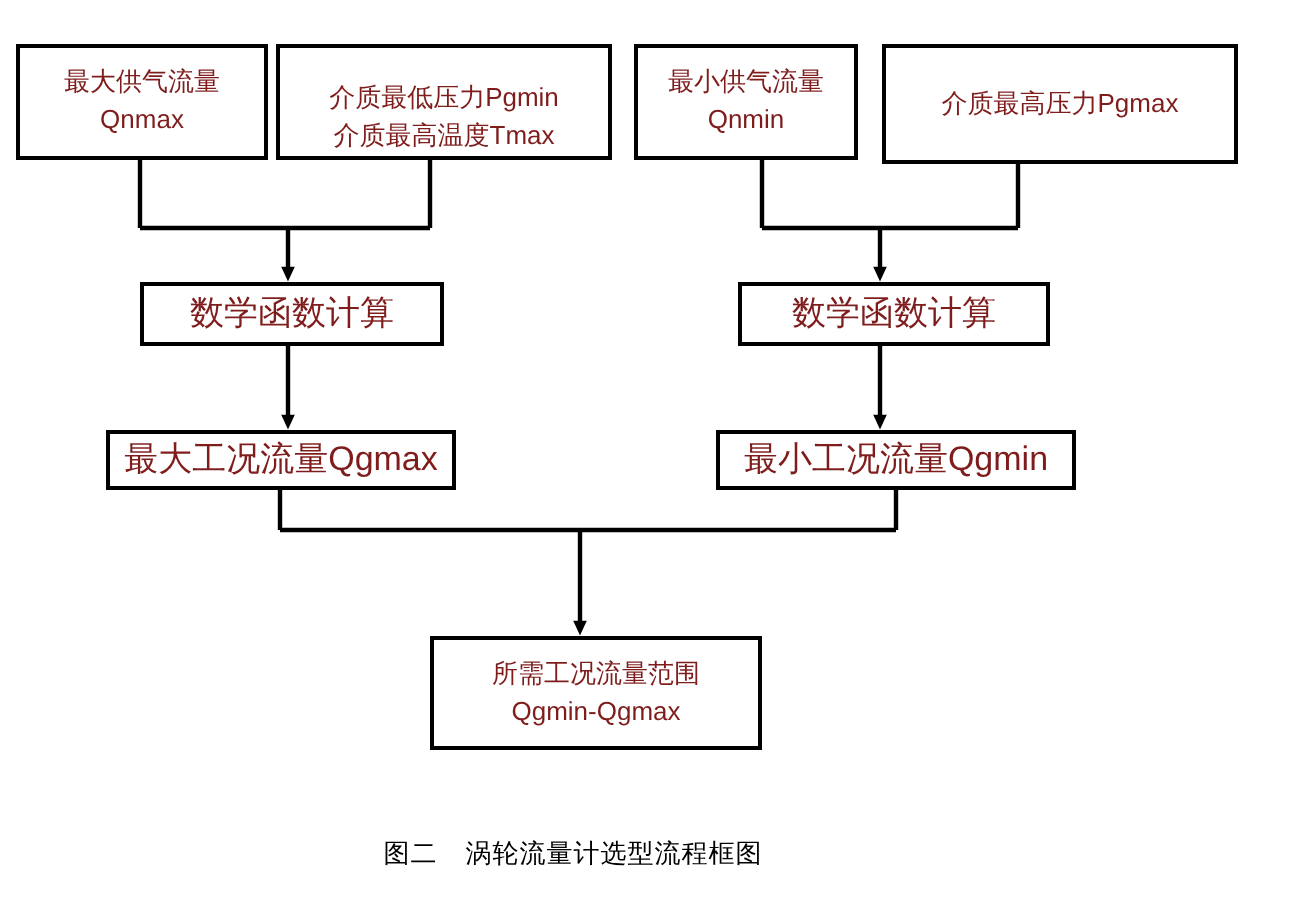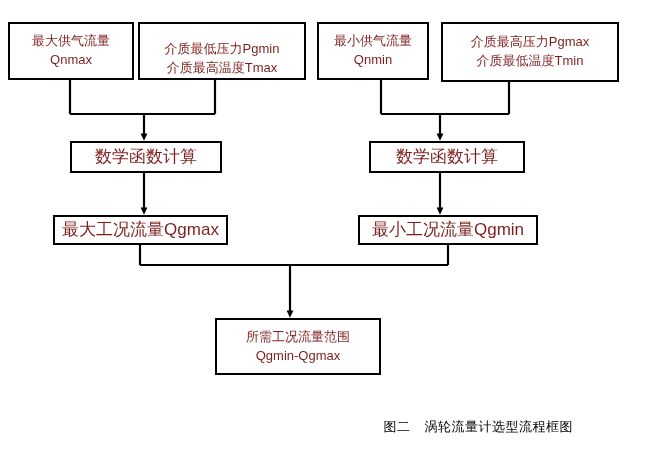--- a/index.html
+++ b/index.html
@@ -42,21 +42,21 @@
     display: block;
     white-space: nowrap;
   }
   .n-two-line { font-size: 13px; }
   .n-one-line { font-size: 17px; }
   .caption {
     position: absolute;
     left: 0;
     top: 418px;
     width: 573px;
-    text-align: right;
+    text-align: center;
     font-size: 13px;
     color: #000000;
     letter-spacing: 0.5px;
   }
   .caption .cap-num { margin-right: 14px; }
 </style>
 </head>
 <body>
 
 <div id="canvas">
@@ -126,21 +126,20 @@
     <span class="line">介质最高温度Tmax</span>
   </div>
 
   <div class="node n-two-line" style="left:317px; top:22px; width:112px; height:58px;">
     <span class="line">最小供气流量</span>
     <span class="line">Qnmin</span>
   </div>
 
   <div class="node n-two-line" style="left:441px; top:22px; width:178px; height:60px;">
     <span class="line">介质最高压力Pgmax</span>
-    <span class="line">介质最低温度Tmin</span>
   </div>
 
   <div class="node n-one-line" style="left:70px; top:141px; width:152px; height:32px;">
     <span class="line">数学函数计算</span>
   </div>
 
   <div class="node n-one-line" style="left:369px; top:141px; width:156px; height:32px;">
     <span class="line">数学函数计算</span>
   </div>
 

